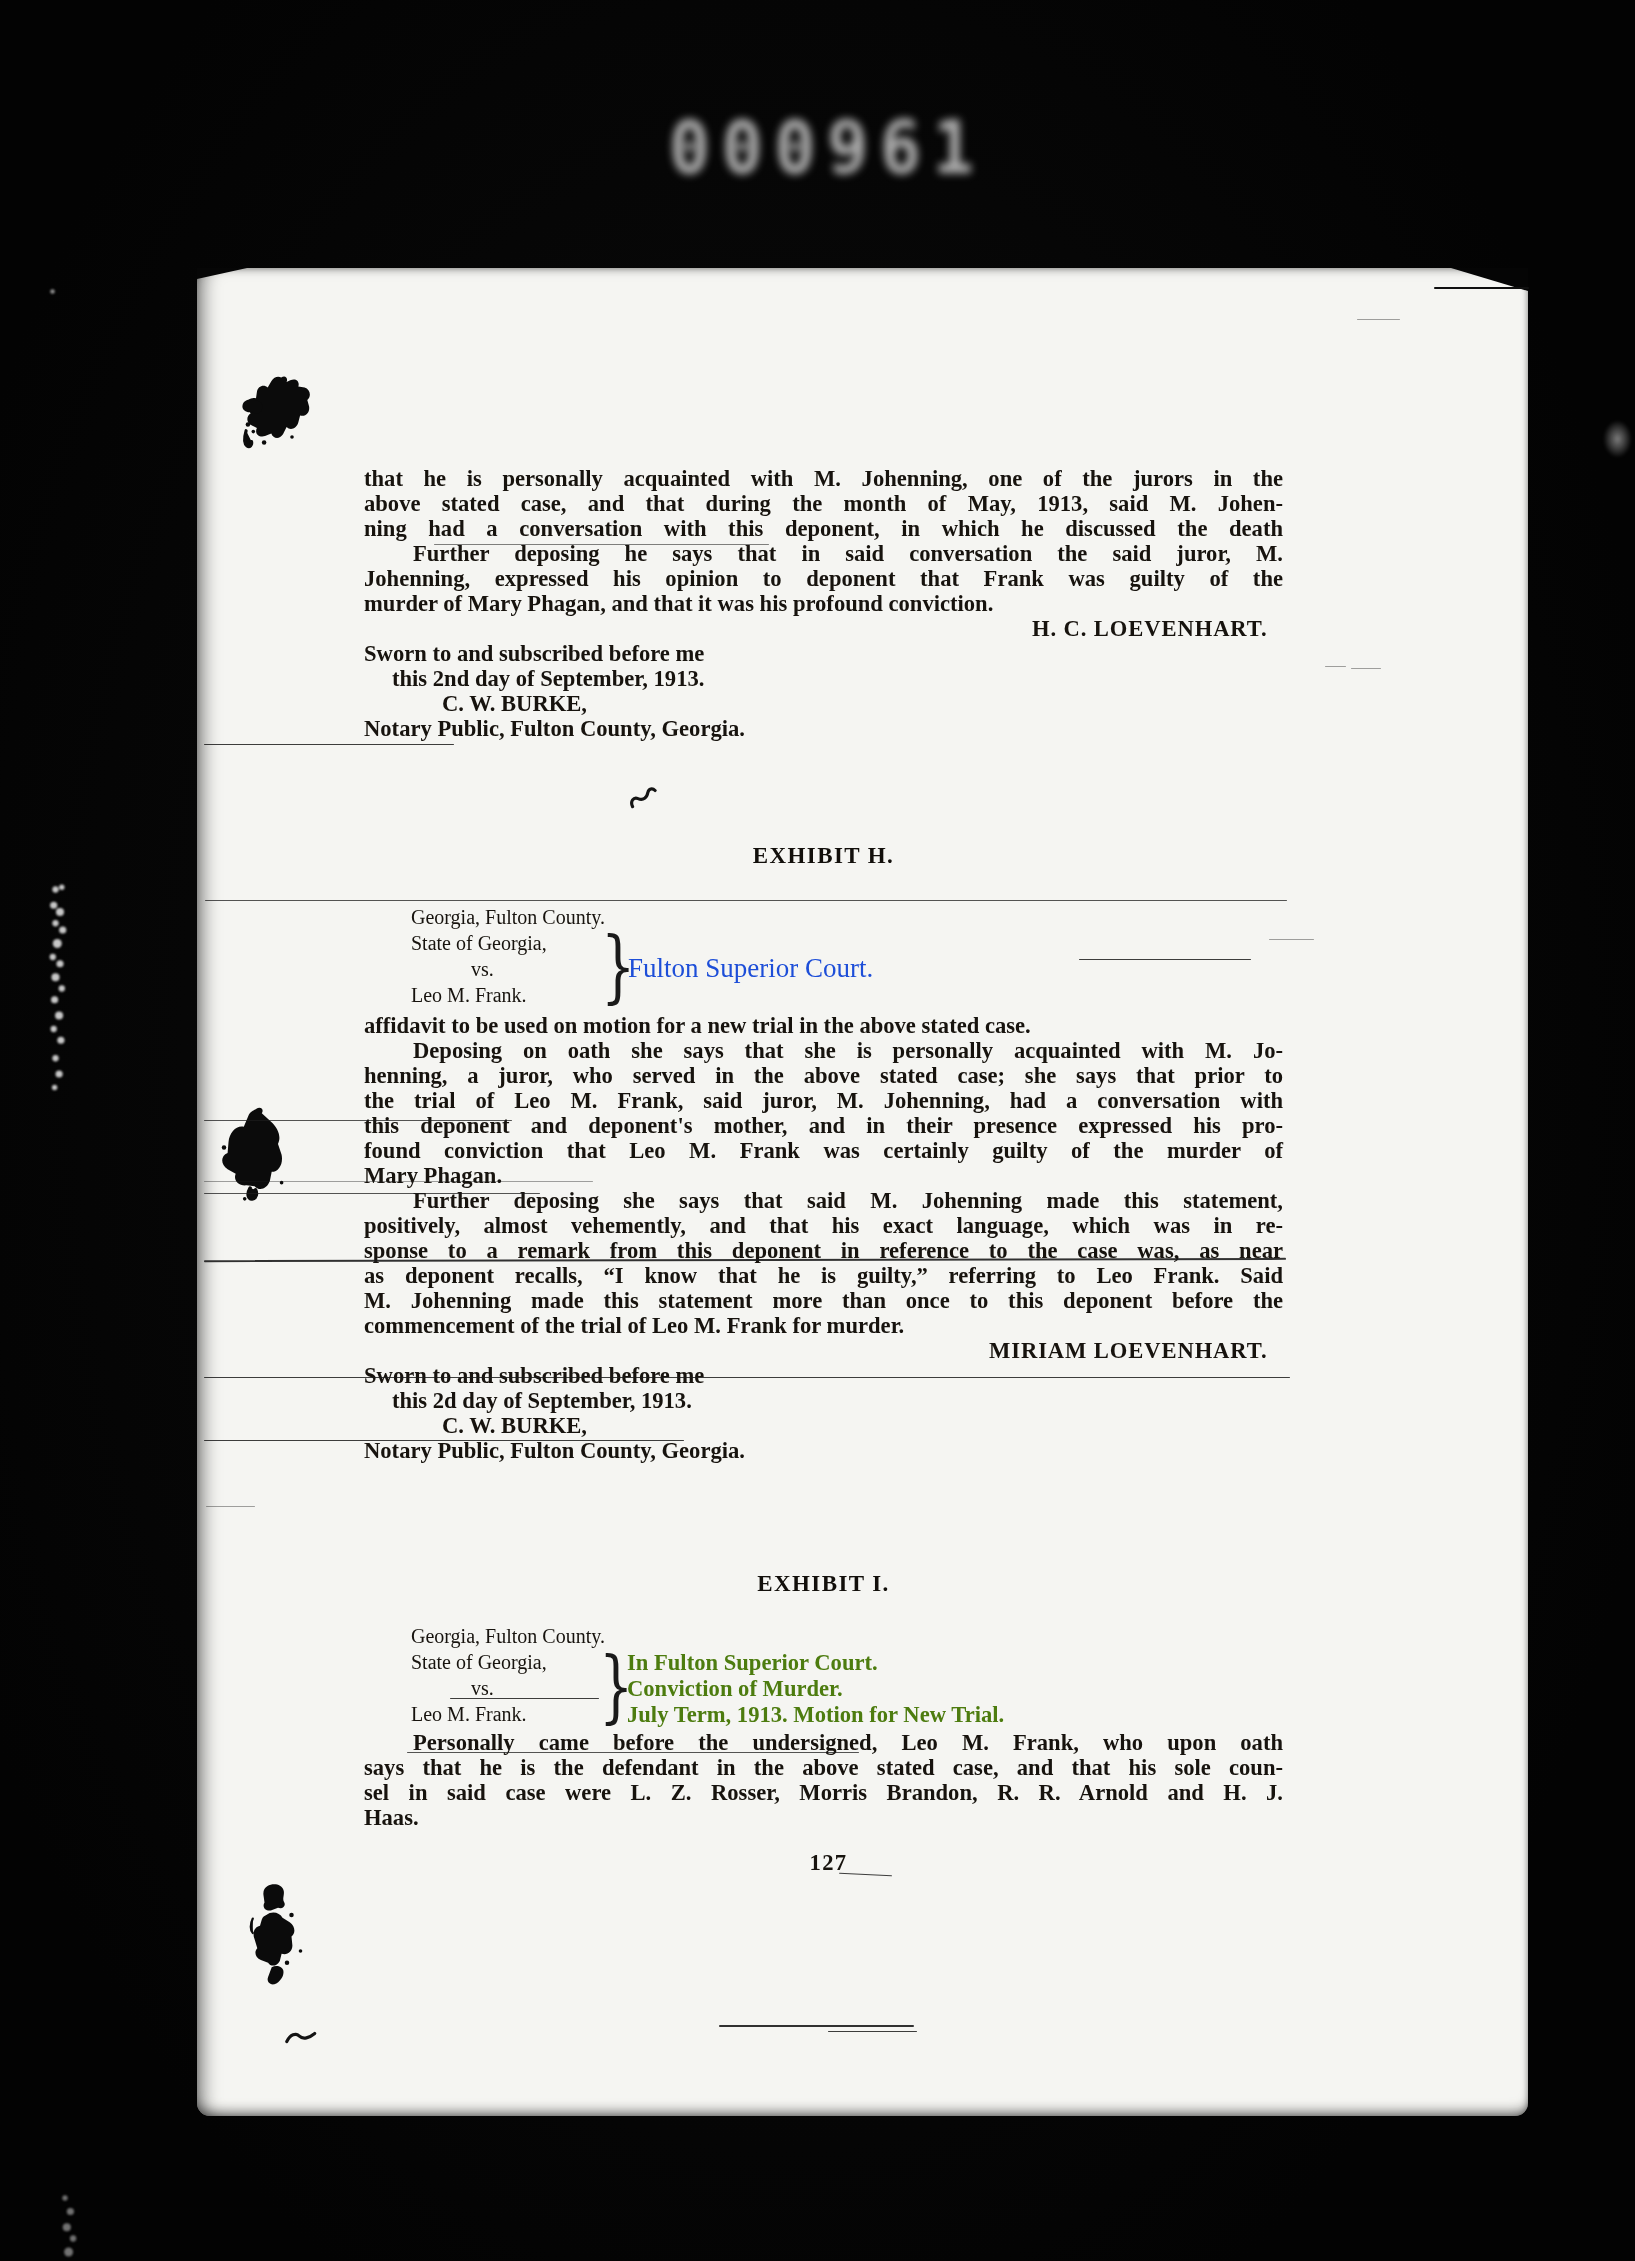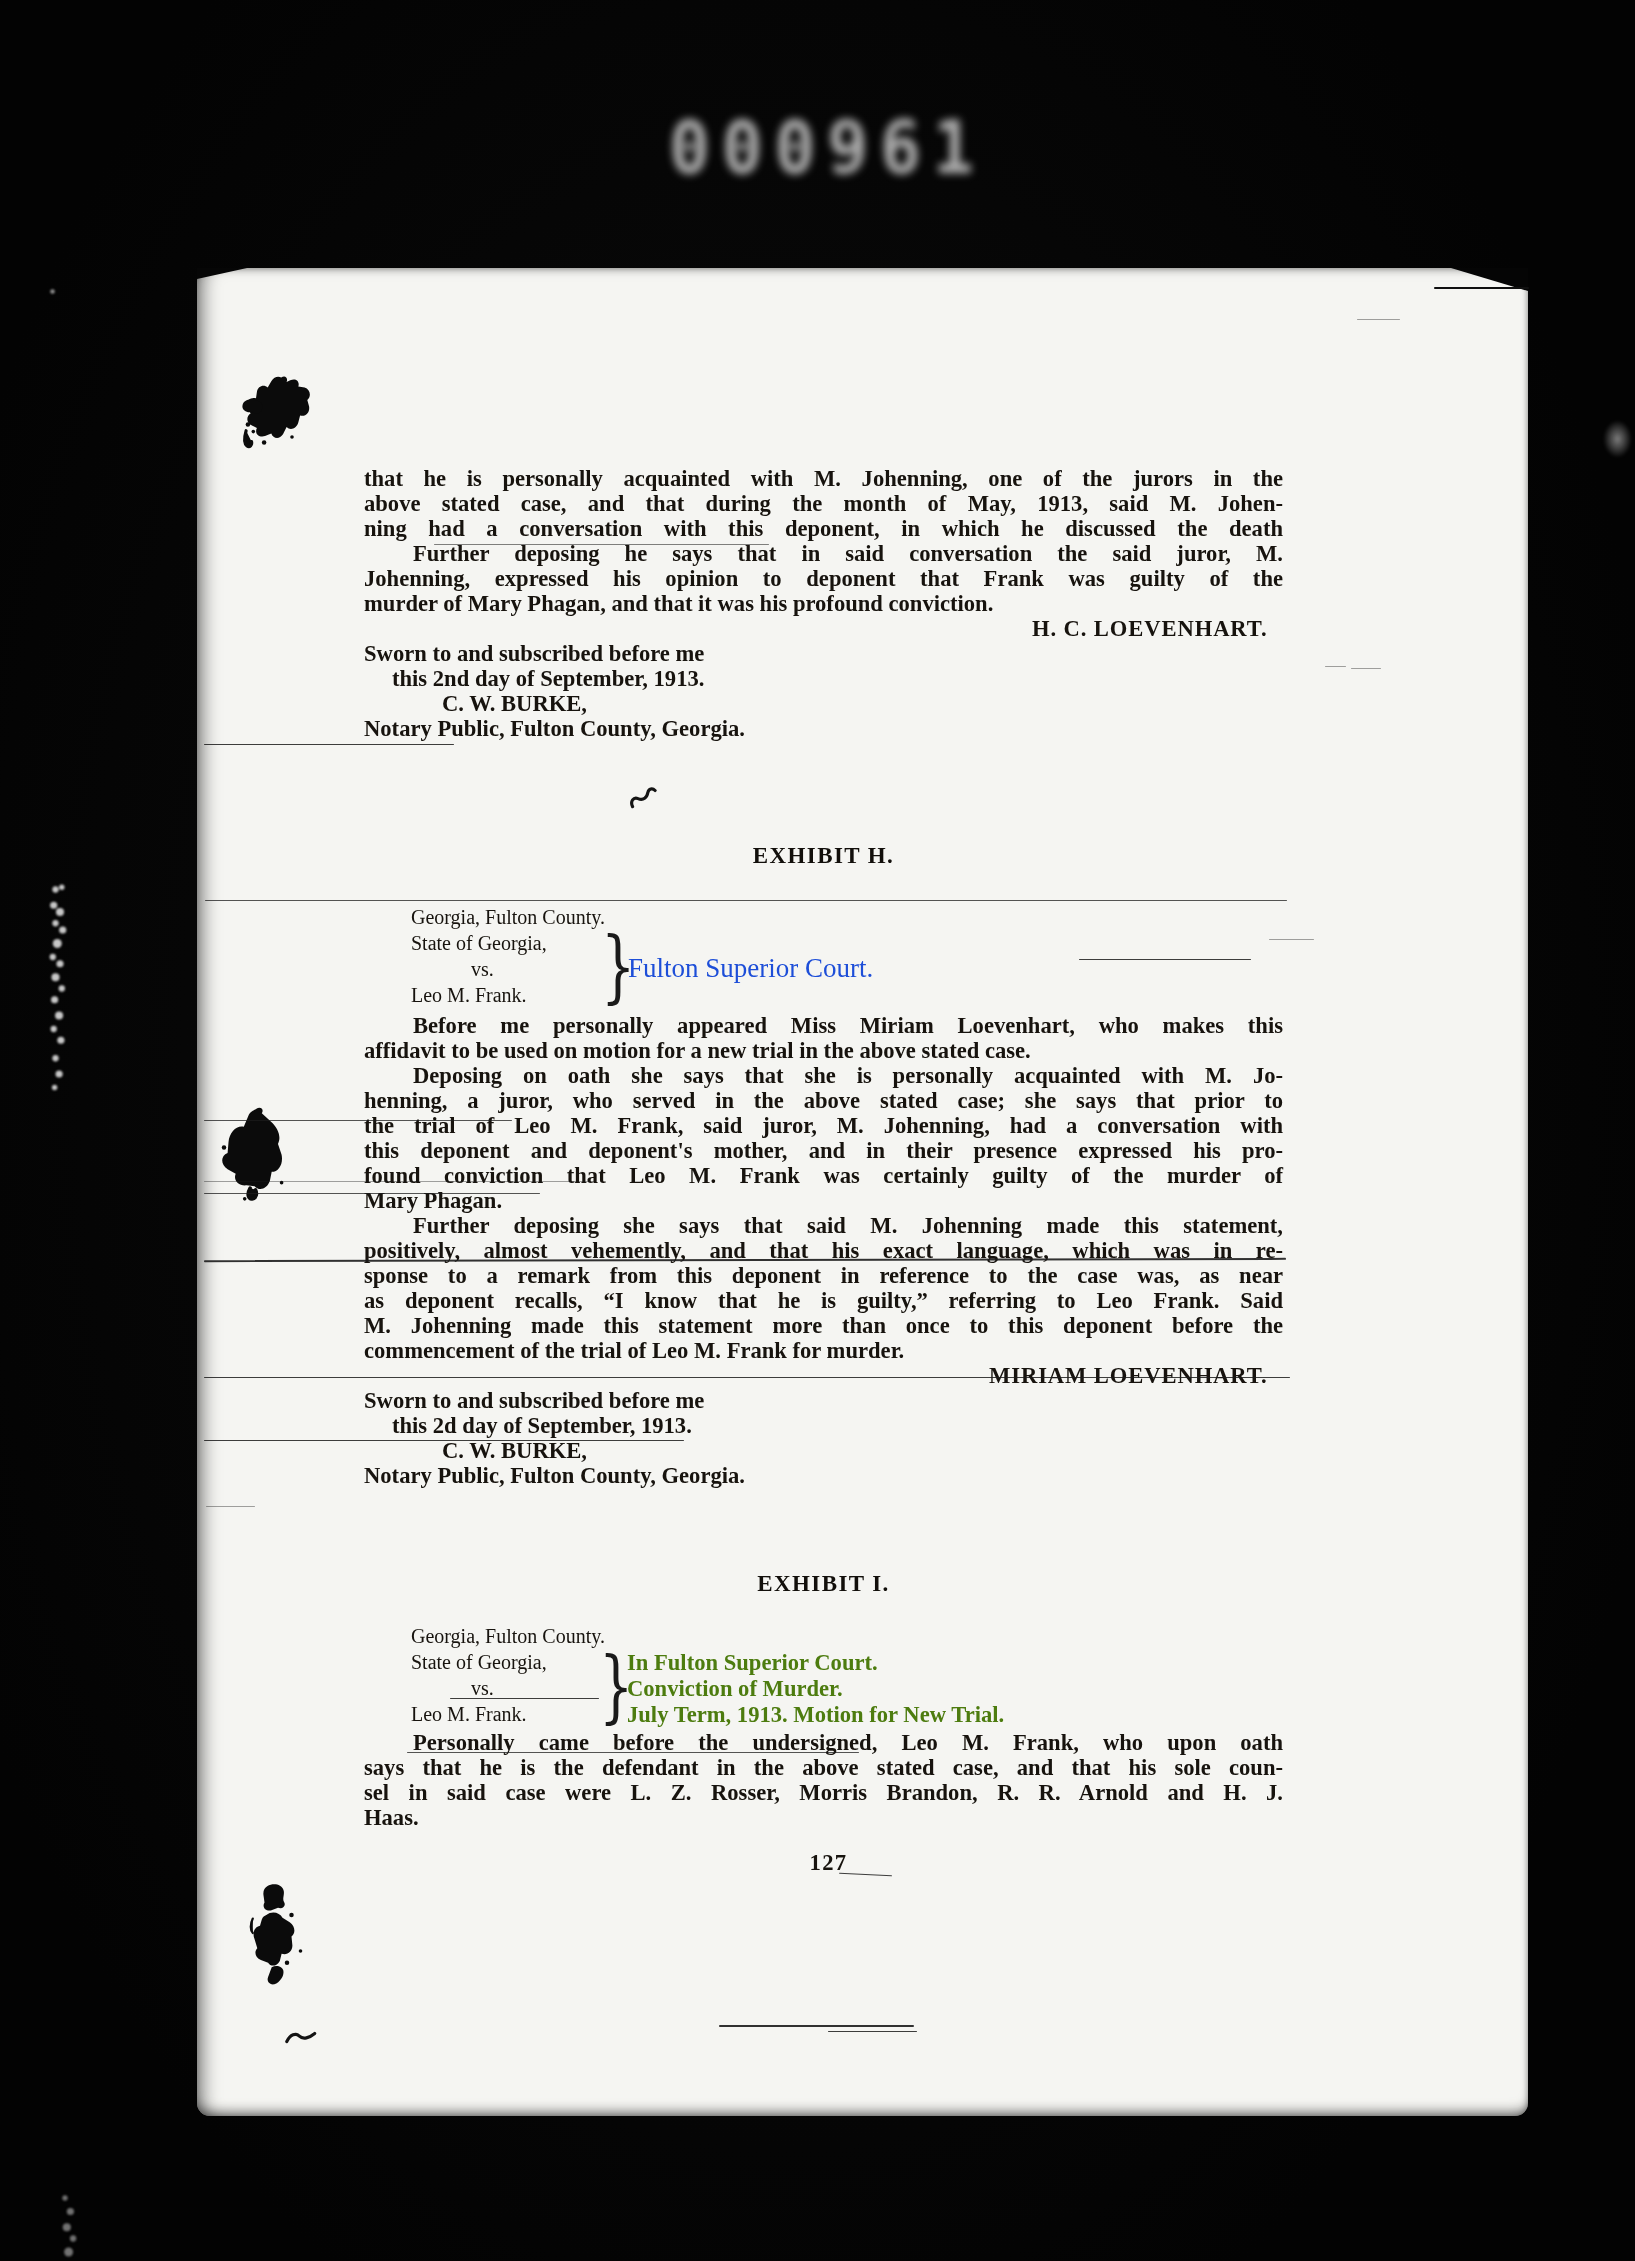--- a/index.html
+++ b/index.html
@@ -177,21 +177,20 @@
     <div class="tl">Georgia, Fulton County.</div>
     <div class="tl">State of Georgia,</div>
     <div class="tl m130">vs.</div>
     <div class="tl">Leo M. Frank.</div>
   </div>
   <div class="brace" style="left:404px;top:659px">}</div>
   <div class="court-line" style="left:431px;top:687px">Fulton Superior Court.</div>
   <div class="scratch" style="left:882px;top:691px;width:172px"></div>
 
   <div class="tblock" style="top:745px">
-    <div class="tl j ind">Before me personally appeared Miss Miriam Loevenhart, who makes this</div>
     <div class="tl">affidavit to be used on motion for a new trial in the above stated case.</div>
     <div class="tl j ind">Deposing on oath she says that she is personally acquainted with M. Jo-</div>
     <div class="tl j">henning, a juror, who served in the above stated case; she says that prior to</div>
     <div class="tl j">the trial of Leo M. Frank, said juror, M. Johenning, had a conversation with</div>
     <div class="tl j">this deponent and deponent's mother, and in their presence expressed his pro-</div>
     <div class="tl j">found conviction that Leo M. Frank was certainly guilty of the murder of</div>
     <div class="tl">Mary Phagan.</div>
     <div class="tl j ind">Further deposing she says that said M. Johenning made this statement,</div>
     <div class="tl j">positively, almost vehemently, and that his exact language, which was in re-</div>
     <div class="tl j">sponse to a remark from this deponent in reference to the case was, as near</div>

